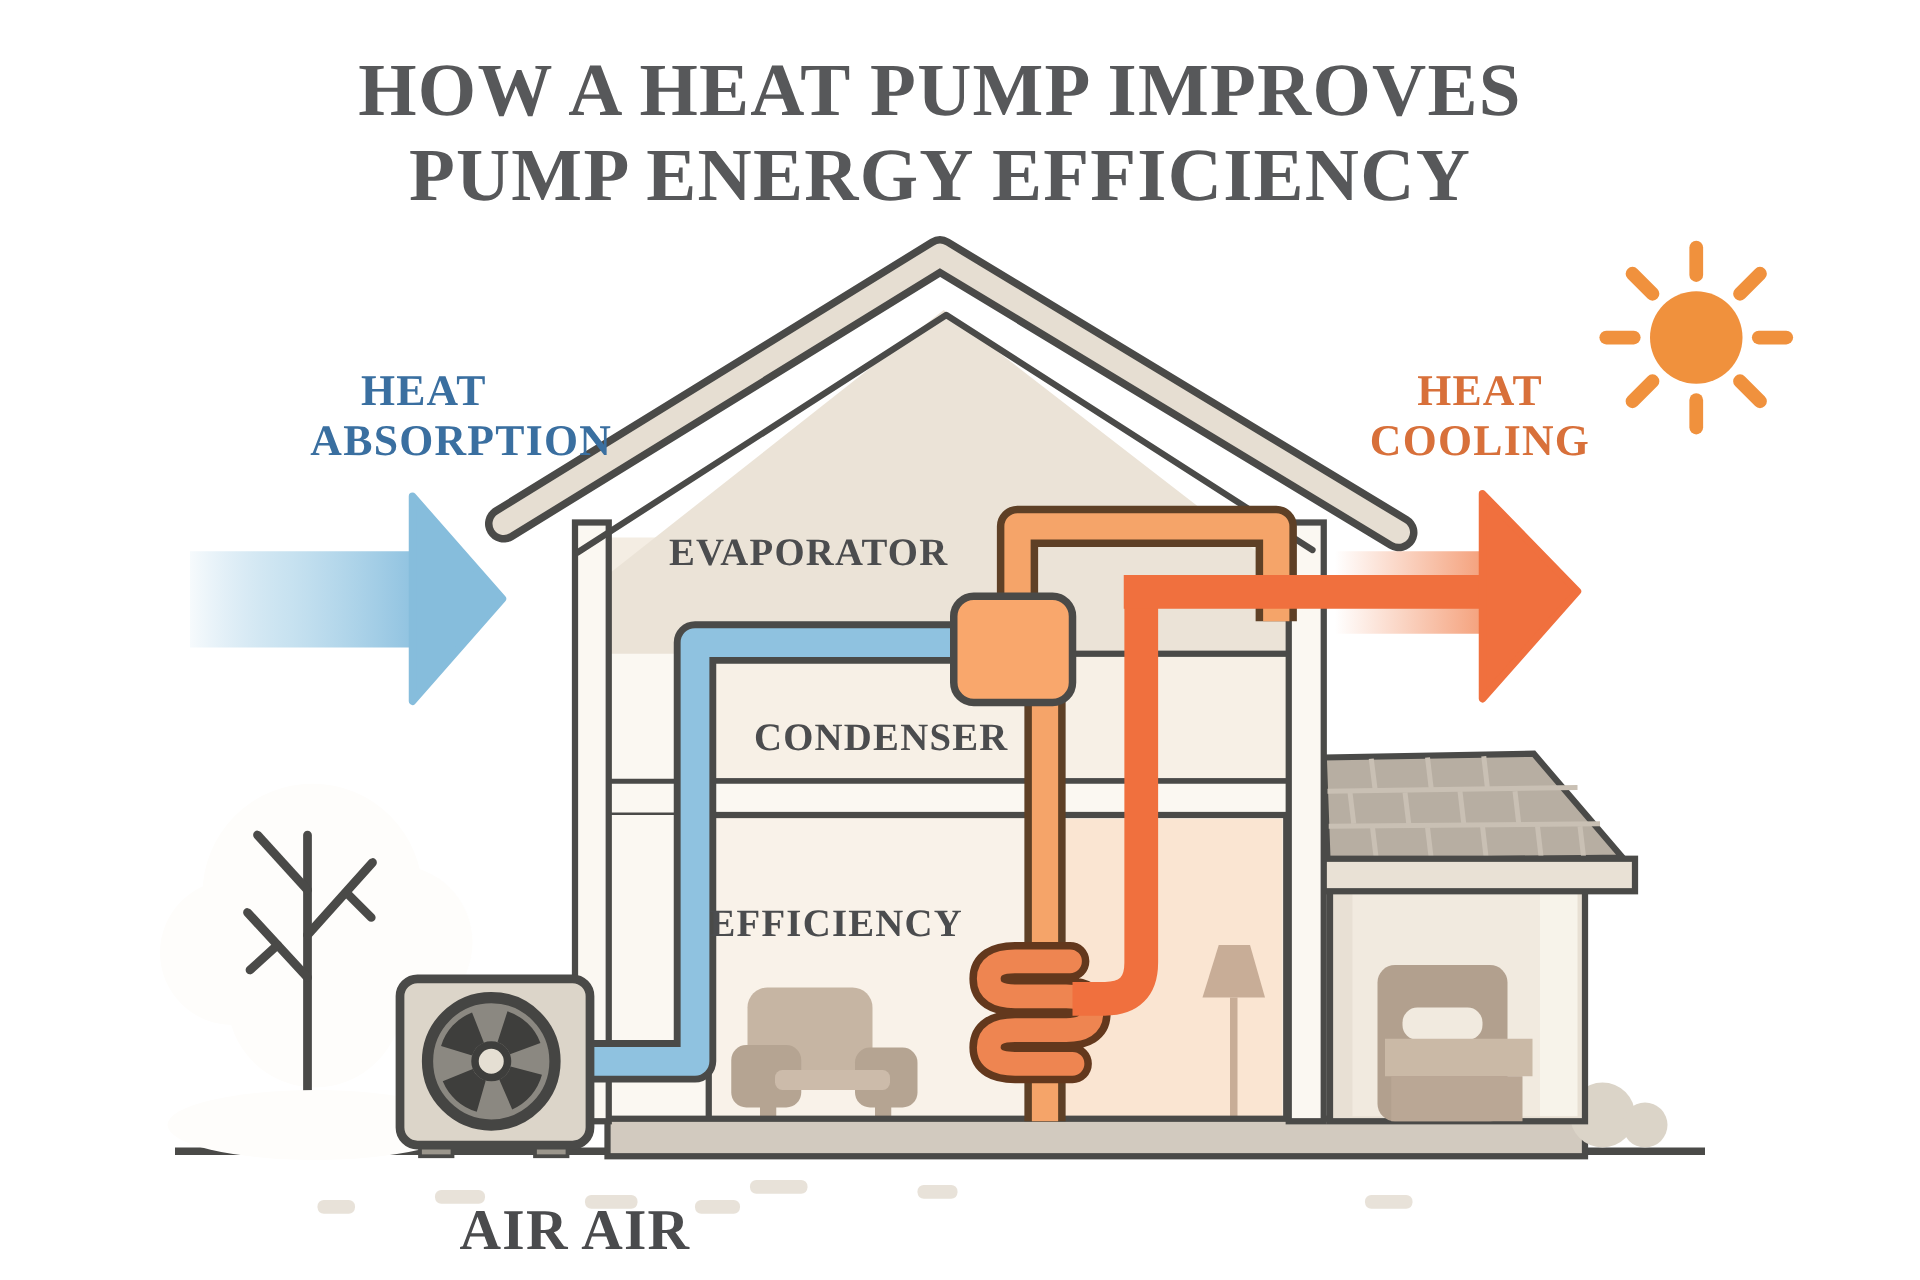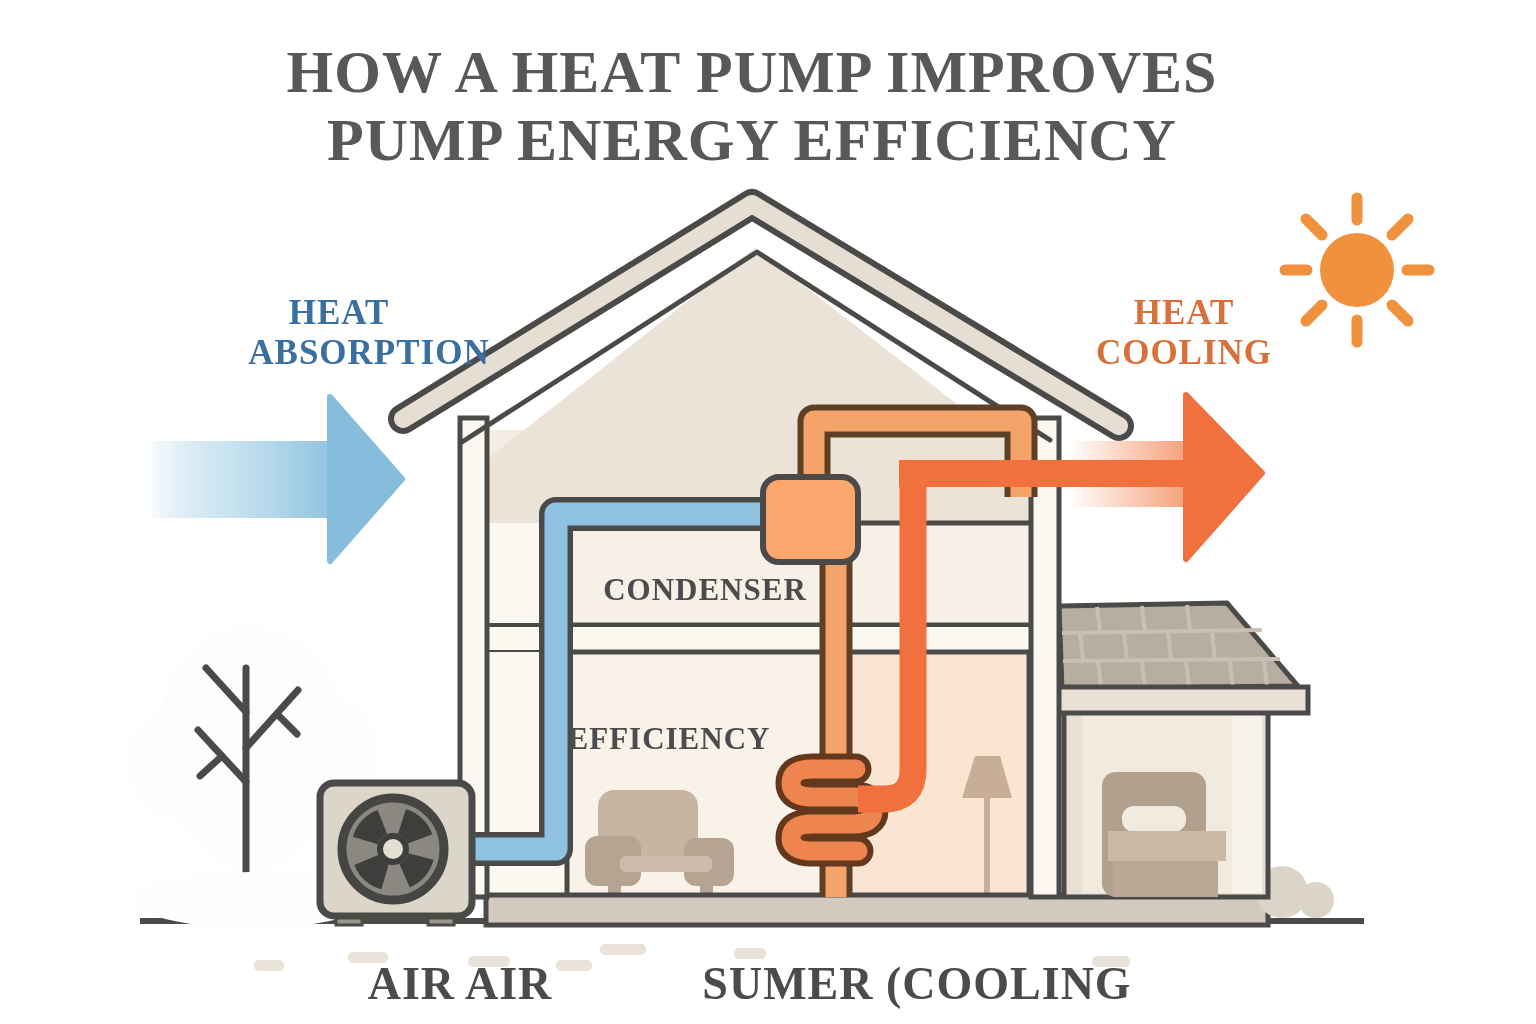--- a/index.html
+++ b/index.html
@@ -200,18 +200,18 @@
 
   <div class="lbl title-line" style="left:752px;top:38px;">HOW A HEAT PUMP IMPROVES</div>
   <div class="lbl title-line" style="left:752px;top:106px;">PUMP ENERGY EFFICIENCY</div>
 
   <div class="lbl blue-line" style="left:339px;top:294px;">HEAT</div>
   <div class="lbl blue-line" style="left:357px;top:334px;margin-left:12px;">ABSORPTION</div>
 
   <div class="lbl orange-line" style="left:1184px;top:294px;">HEAT</div>
   <div class="lbl orange-line" style="left:1184px;top:334px;">COOLING</div>
 
+  <div class="lbl room-lbl" style="left:647px;top:424px;">EVAPORATOR</div>
   <div class="lbl room-lbl" style="left:705px;top:572px;">CONDENSER</div>
   <div class="lbl room-lbl" style="left:669px;top:721px;">EFFICIENCY</div>
 
   <div class="lbl bottom-lbl" style="left:460px;top:957px;">AIR AIR</div>
-  <div class="lbl bottom-lbl" style="left:917px;top:957px;">SUMER (COOLING</div>
 </div>
 
 </body></html>

